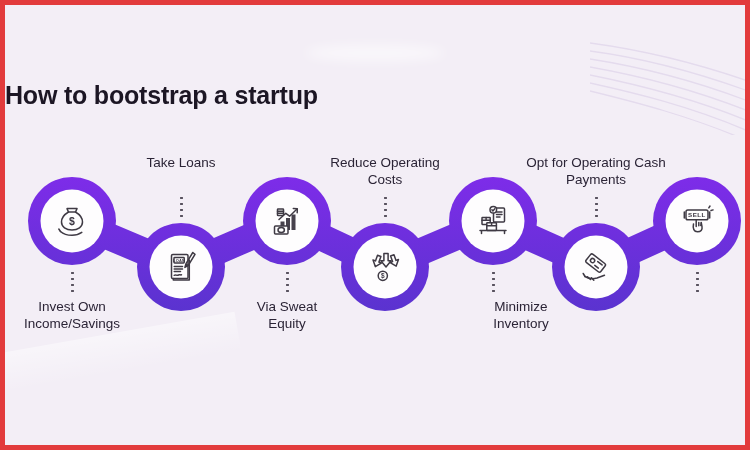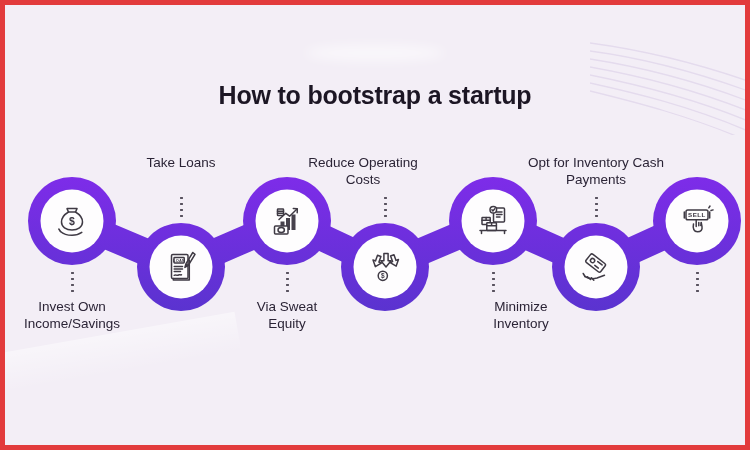--- a/index.html
+++ b/index.html
@@ -14,21 +14,21 @@
   .deco-band{
     position:absolute;left:-35px;top:330px;width:270px;height:40px;
     background:linear-gradient(rgba(255,255,255,.45),rgba(255,255,255,0));
     transform:rotate(-10deg);pointer-events:none;
   }
   .deco-smudge{
     position:absolute;left:300px;top:40px;width:140px;height:16px;border-radius:50%;
     background:rgba(255,255,255,.55);filter:blur(6px);pointer-events:none;
   }
   .title{
-    position:absolute;top:76px;left:0;width:100%;text-align:center;
+    position:absolute;top:76px;left:0;width:100%;
     font-size:25px;font-weight:700;letter-spacing:-0.2px;
     color:var(--title-text,#1c1624);
   }
   .chain{position:absolute;top:0;left:0;}
   .step-label{
     position:absolute;transform:translateX(-50%);text-align:center;
     font-size:13.5px;font-weight:400;line-height:1.28;
     color:var(--label-text,#2b2436);
   }
   .label-down{top:149px;}   
@@ -185,17 +185,17 @@
   <div class="dots dots-down" style="left:174.5px"></div>
   <div class="dots dots-up" style="left:280.5px"></div>
   <div class="dots dots-down" style="left:378.5px"></div>
   <div class="dots dots-up" style="left:486.5px"></div>
   <div class="dots dots-down" style="left:589.5px"></div>
   <div class="dots dots-up" style="left:690.5px"></div>
 
   <div class="step-label label-up" style="left:67px;width:120px">Invest Own Income/Savings</div>
   <div class="step-label label-down" style="left:176px;width:100px">Take Loans</div>
   <div class="step-label label-up" style="left:282px;width:80px">Via Sweat Equity</div>
-  <div class="step-label label-down" style="left:358px;width:130px">Reduce Operating Costs</div>
+  <div class="step-label label-down" style="left:380px;width:130px">Reduce Operating Costs</div>
   <div class="step-label label-up" style="left:516px;width:80px">Minimize Inventory</div>
-  <div class="step-label label-down" style="left:591px;width:150px">Opt for Inventory Cash Payments</div>
+  <div class="step-label label-down" style="left:591px;width:150px">Opt for Operating Cash Payments</div>
 
 </div>
 
 </body></html>

